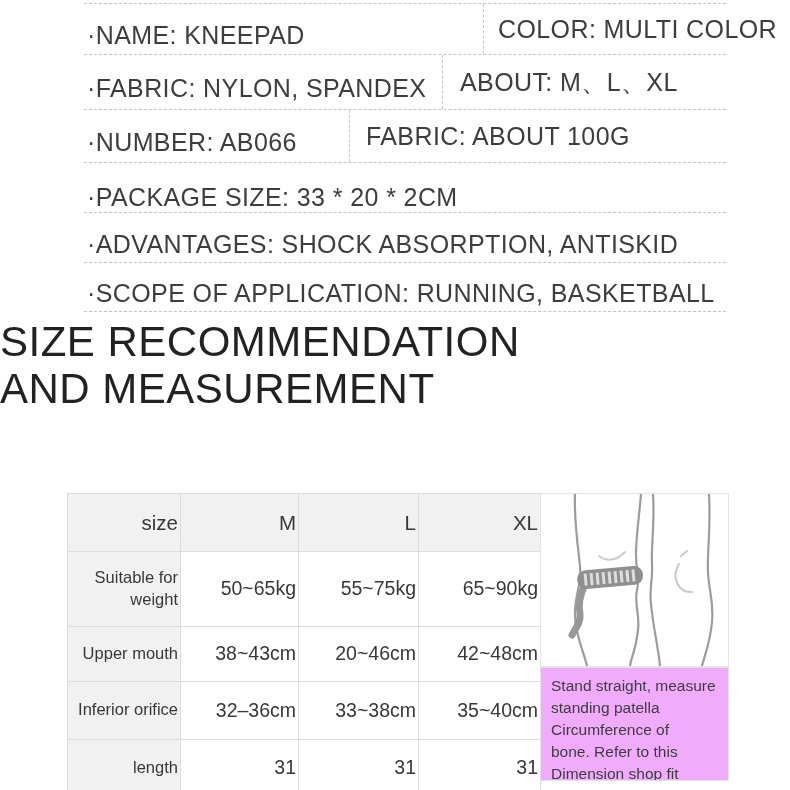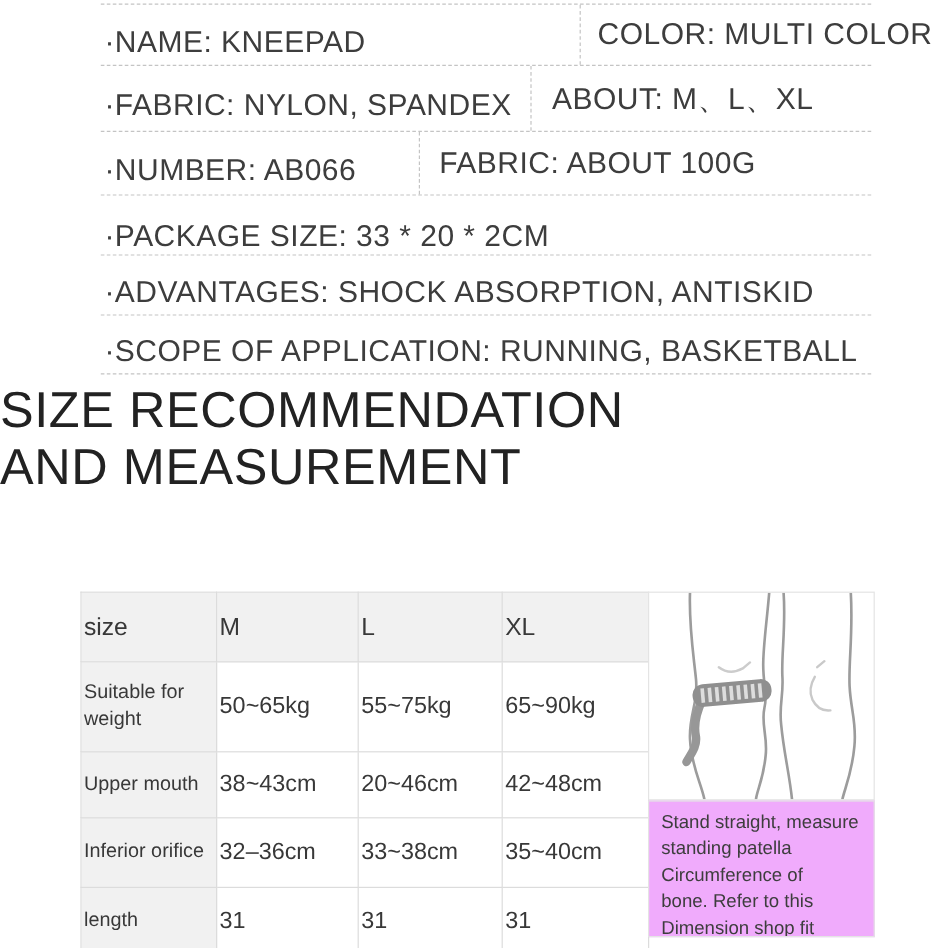--- a/index.html
+++ b/index.html
@@ -33,21 +33,21 @@
   .title{position:absolute;top:318px;left:0;width:790px;
          font-size:42px;line-height:47px;color:#222;letter-spacing:.5px;}
   .badge{position:absolute;top:415px;left:50%;transform:translateX(-50%);
          background:#f5502f;color:#fff;font-size:20px;letter-spacing:.5px;
          padding:6px 18px;border-radius:17px;white-space:nowrap;}
 
   
   table.size-table{position:absolute;left:67px;top:493px;width:473px;
          border-collapse:collapse;table-layout:fixed;color:#383838;}
   table.size-table th, table.size-table td{
-         border:1px solid var(--border);text-align:left;vertical-align:middle;
+         border:1px solid var(--border);text-align:right;vertical-align:middle;
          font-weight:400;padding:15px 2px;}
   table.size-table th{background:var(--cellbg);}
   table.size-table tr:nth-child(1){height:54px;}
   table.size-table tr:nth-child(2){height:63px;}
   table.size-table tr:nth-child(3){height:55px;}
   table.size-table tr:nth-child(4){height:58px;}
   table.size-table tr:nth-child(5){height:57px;}
   table.size-table tr:nth-child(1) th{font-size:20.5px;}
   table.size-table tbody th{font-size:16.5px;line-height:1.32;}
   table.size-table td{font-size:19.5px;}

